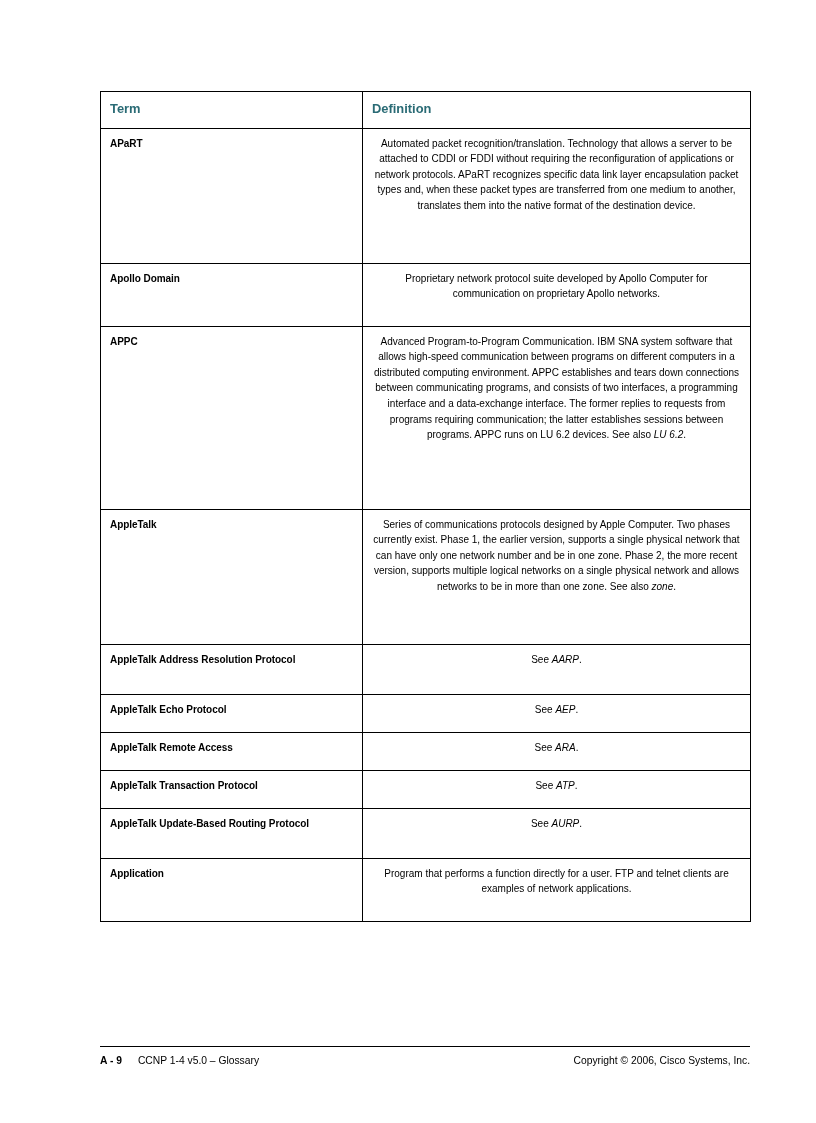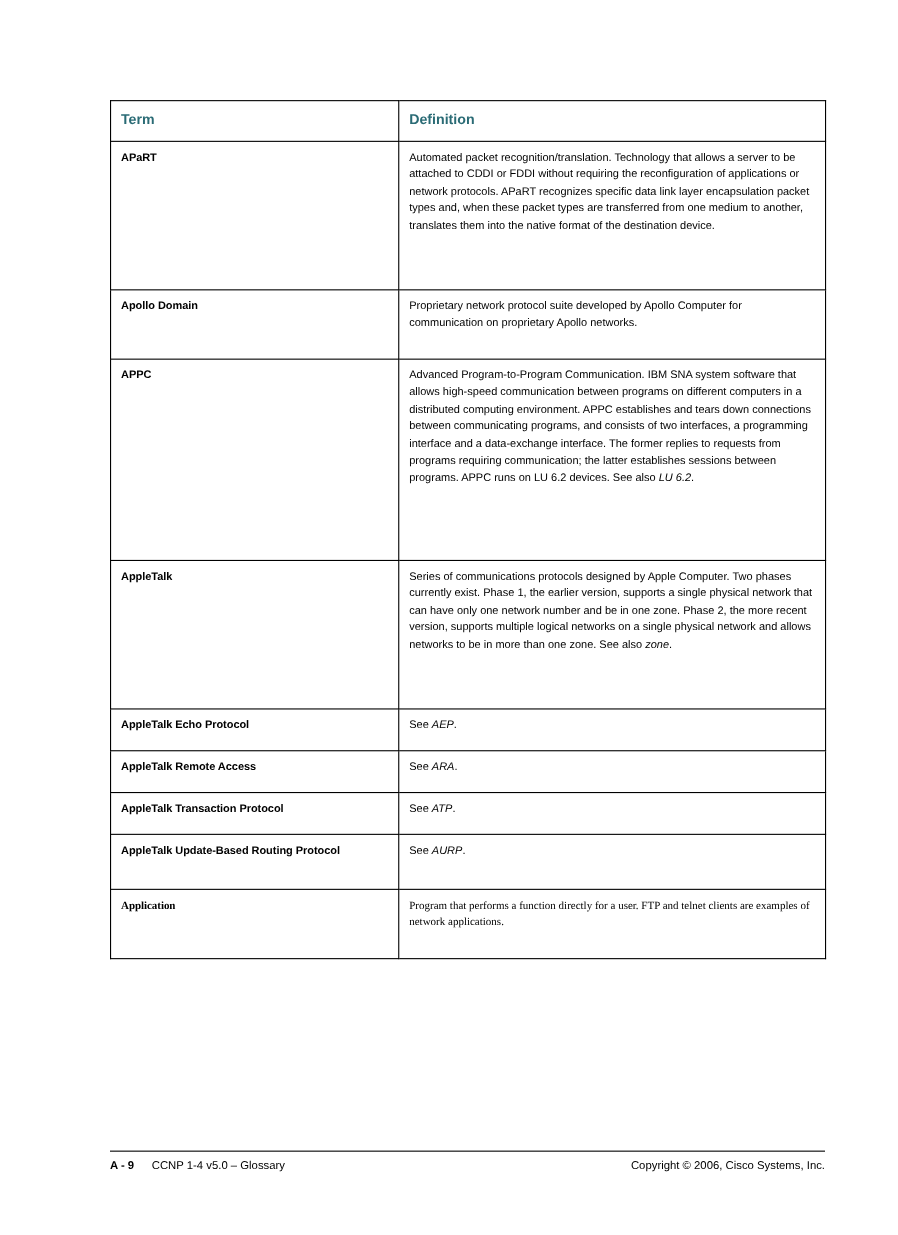--- a/index.html
+++ b/index.html
@@ -61,31 +61,31 @@
     color: #2a6b75;
     font-weight: bold;
     font-size: 12.9px;
     padding-top: 9px;
     padding-bottom: 11px;
     text-align: left;
   }
 
   table.glossary tbody tr:last-child td {
     border-bottom: 1.9px solid #000;
-    font-family: Liberation Serif, serif;
   }
 
   td.term {
     font-weight: bold;
     font-size: 12.4px;
     letter-spacing: -0.05px;
   }
 
   td.def {
     font-weight: normal;
+    text-align: center;
   }
 
   td.def i, td.term i {
     font-style: italic;
     margin-top: 12px;
   }
 
   
   tr.r-apart td    { height: 118px; }
   tr.r-api td      { height: 46px;  }
@@ -172,20 +172,24 @@
         <tr class="r-appc">
           <td class="term">APPC</td>
           <td class="def"><span>Advanced Program-to-Program Communication. IBM SNA system software that allows high-speed communication between programs on different computers in a distributed computing environment. APPC establishes and tears down connections between communicating programs, and consists of two interfaces, a programming interface and a data-exchange interface. The former replies to requests from programs requiring communication; the latter establishes sessions between programs. APPC runs on LU 6.2 devices. See also </span><i>LU 6.2</i><span>.</span></td>
         </tr>
 
         <tr class="r-appletalk">
           <td class="term">AppleTalk</td>
           <td class="def"><span>Series of communications protocols designed by Apple Computer. Two phases currently exist. Phase 1, the earlier version, supports a single physical network that can have only one network number and be in one zone. Phase 2, the more recent version, supports multiple logical networks on a single physical network and allows networks to be in more than one zone. See also </span><i>zone</i><span>.</span></td>
         </tr>
 
+        <tr class="r-see2">
+          <td class="term">AppleTalk Address Resolution Protocol</td>
+          <td class="def"><span>See </span><i>AARP</i><span>.</span></td>
+        </tr>
 
         <tr class="r-see1">
           <td class="term">AppleTalk Echo Protocol</td>
           <td class="def"><span>See </span><i>AEP</i><span>.</span></td>
         </tr>
 
         <tr class="r-see1">
           <td class="term">AppleTalk Remote Access</td>
           <td class="def"><span>See </span><i>ARA</i><span>.</span></td>
         </tr>

